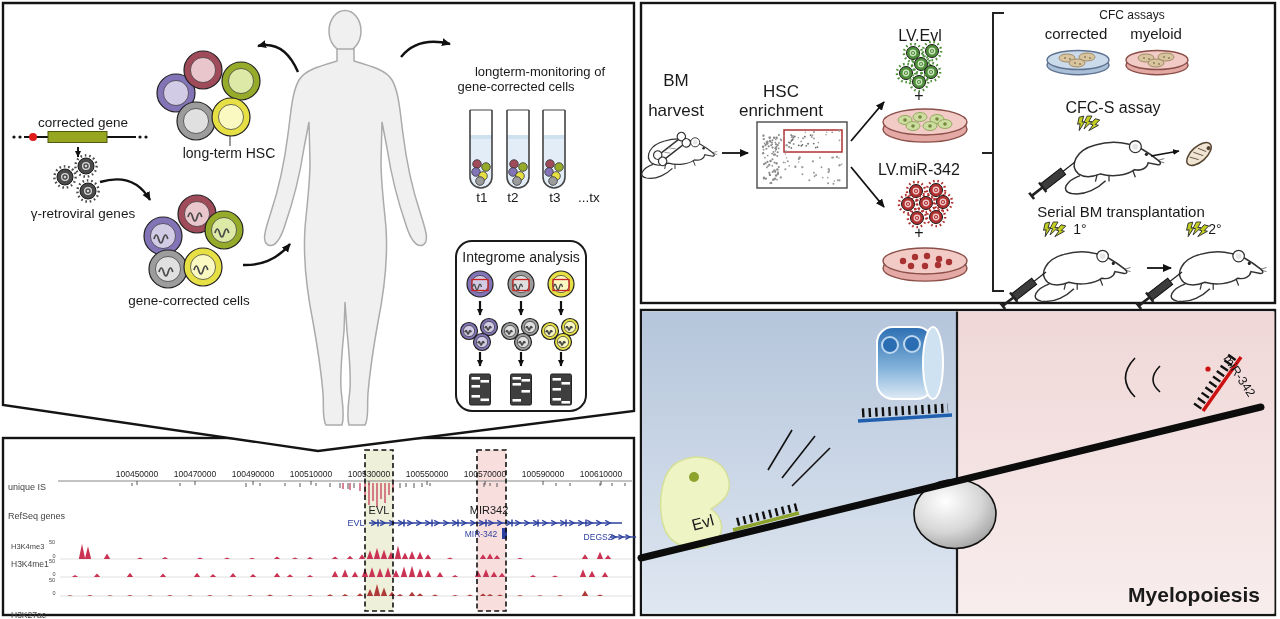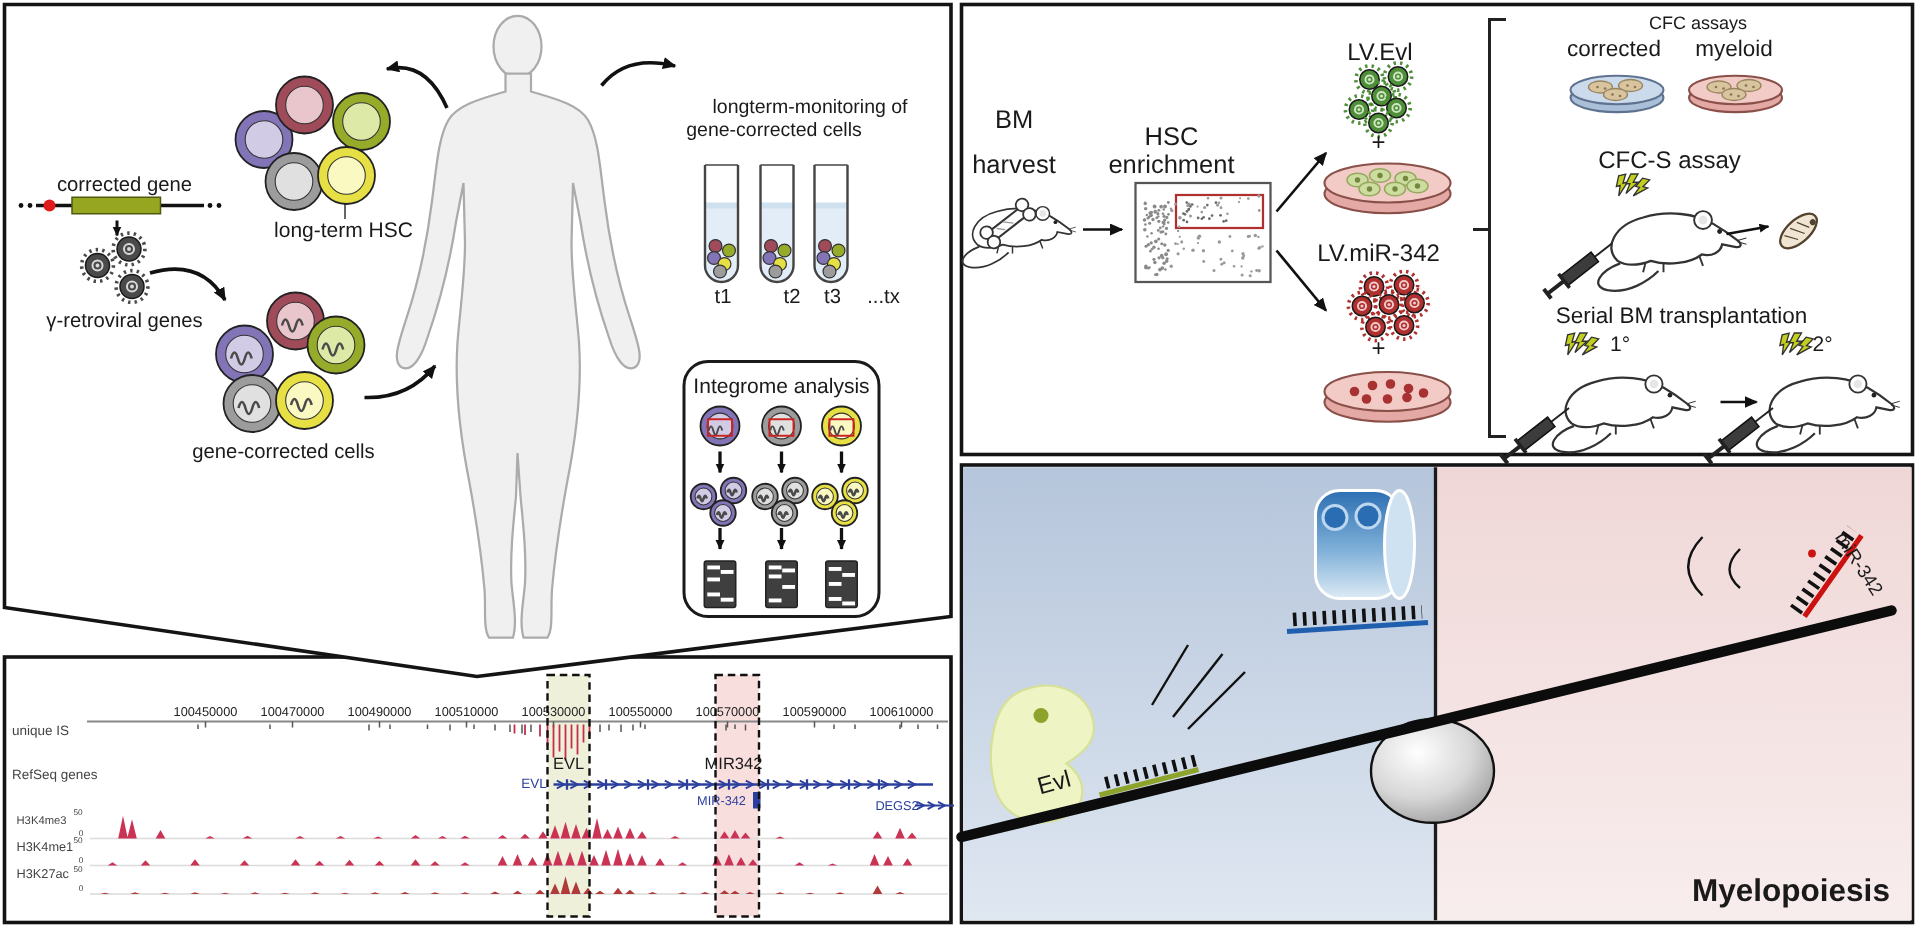--- a/index.html
+++ b/index.html
@@ -785,21 +785,21 @@
       </g>
 </svg>
 
 <div class="t" style="left:83px;top:123px;font-size:13.5px;">corrected gene</div>
 <div class="t" style="left:83px;top:214px;font-size:13.5px;">γ-retroviral genes</div>
 <div class="t" style="left:229px;top:153px;font-size:14px;">long-term HSC</div>
 <div class="t" style="left:189px;top:301px;font-size:13.5px;">gene-corrected cells</div>
 <div class="t" style="left:516px;top:71px;font-size:13px;margin-left:24px;">longterm-monitoring of</div>
 <div class="t" style="left:516px;top:86px;font-size:13px;">gene-corrected cells</div>
 <div class="t" style="left:482px;top:198px;font-size:13.5px;">t1</div>
-<div class="t" style="left:528px;top:198px;font-size:13.5px;">t2</div>
+<div class="t" style="left:513px;top:198px;font-size:13.5px;">t2</div>
 <div class="t" style="left:555px;top:198px;font-size:13.5px;">t3</div>
 <div class="t" style="left:589px;top:198px;font-size:13.5px;">...tx</div>
 <div class="t" style="left:521px;top:257px;font-size:14px;">Integrome analysis</div>
 
 <div class="t" style="left:676px;top:80px;font-size:17px;">BM</div>
 <div class="t" style="left:676px;top:110px;font-size:17px;">harvest</div>
 <div class="t" style="left:781px;top:91px;font-size:17px;">HSC</div>
 <div class="t" style="left:781px;top:110px;font-size:17px;">enrichment</div>
 <div class="t" style="left:920px;top:36px;font-size:16px;">LV.Evl</div>
 <div class="t" style="left:919px;top:96px;font-size:16px;">+</div>
@@ -810,21 +810,21 @@
 <div class="t" style="left:1156px;top:33px;font-size:15px;">myeloid</div>
 <div class="t" style="left:1113px;top:108px;font-size:16px;">CFC-S assay</div>
 <div class="t" style="left:1121px;top:211px;font-size:15px;">Serial BM transplantation</div>
 <div class="t" style="left:1080px;top:229px;font-size:14px;">1°</div>
 <div class="t" style="left:1215px;top:229px;font-size:14px;">2°</div>
 
 <div class="t la gray" style="left:8px;top:483px;font-size:9px;">unique IS</div>
 <div class="t la gray" style="left:8px;top:512px;font-size:9px;">RefSeq genes</div>
 <div class="t la gray" style="left:11px;top:543px;font-size:7.5px;">H3K4me3</div>
 <div class="t la gray" style="left:11px;top:560px;font-size:8.5px;">H3K4me1</div>
-<div class="t la gray" style="left:11px;top:578px;font-size:8.5px;text-align:right;">H3K27ac</div>
+<div class="t la gray" style="left:11px;top:611px;font-size:8.5px;text-align:right;">H3K27ac</div>
 <div class="t gray" style="left:52px;top:543px;font-size:5.5px;">50</div>
 <div class="t gray" style="left:54px;top:557px;font-size:5.5px;">0</div>
 <div class="t gray" style="left:52px;top:562px;font-size:5.5px;">50</div>
 <div class="t gray" style="left:54px;top:575px;font-size:5.5px;">0</div>
 <div class="t gray" style="left:52px;top:581px;font-size:5.5px;">50</div>
 <div class="t gray" style="left:54px;top:594px;font-size:5.5px;">0</div>
 <div class="t" style="left:379px;top:510px;font-size:11px;">EVL</div>
 <div class="t" style="left:489px;top:510px;font-size:11px;">MIR342</div>
 <div class="t blue" style="left:356px;top:523px;font-size:9px;">EVL</div>
 <div class="t blue" style="left:481px;top:534px;font-size:8.5px;">MIR-342</div>

